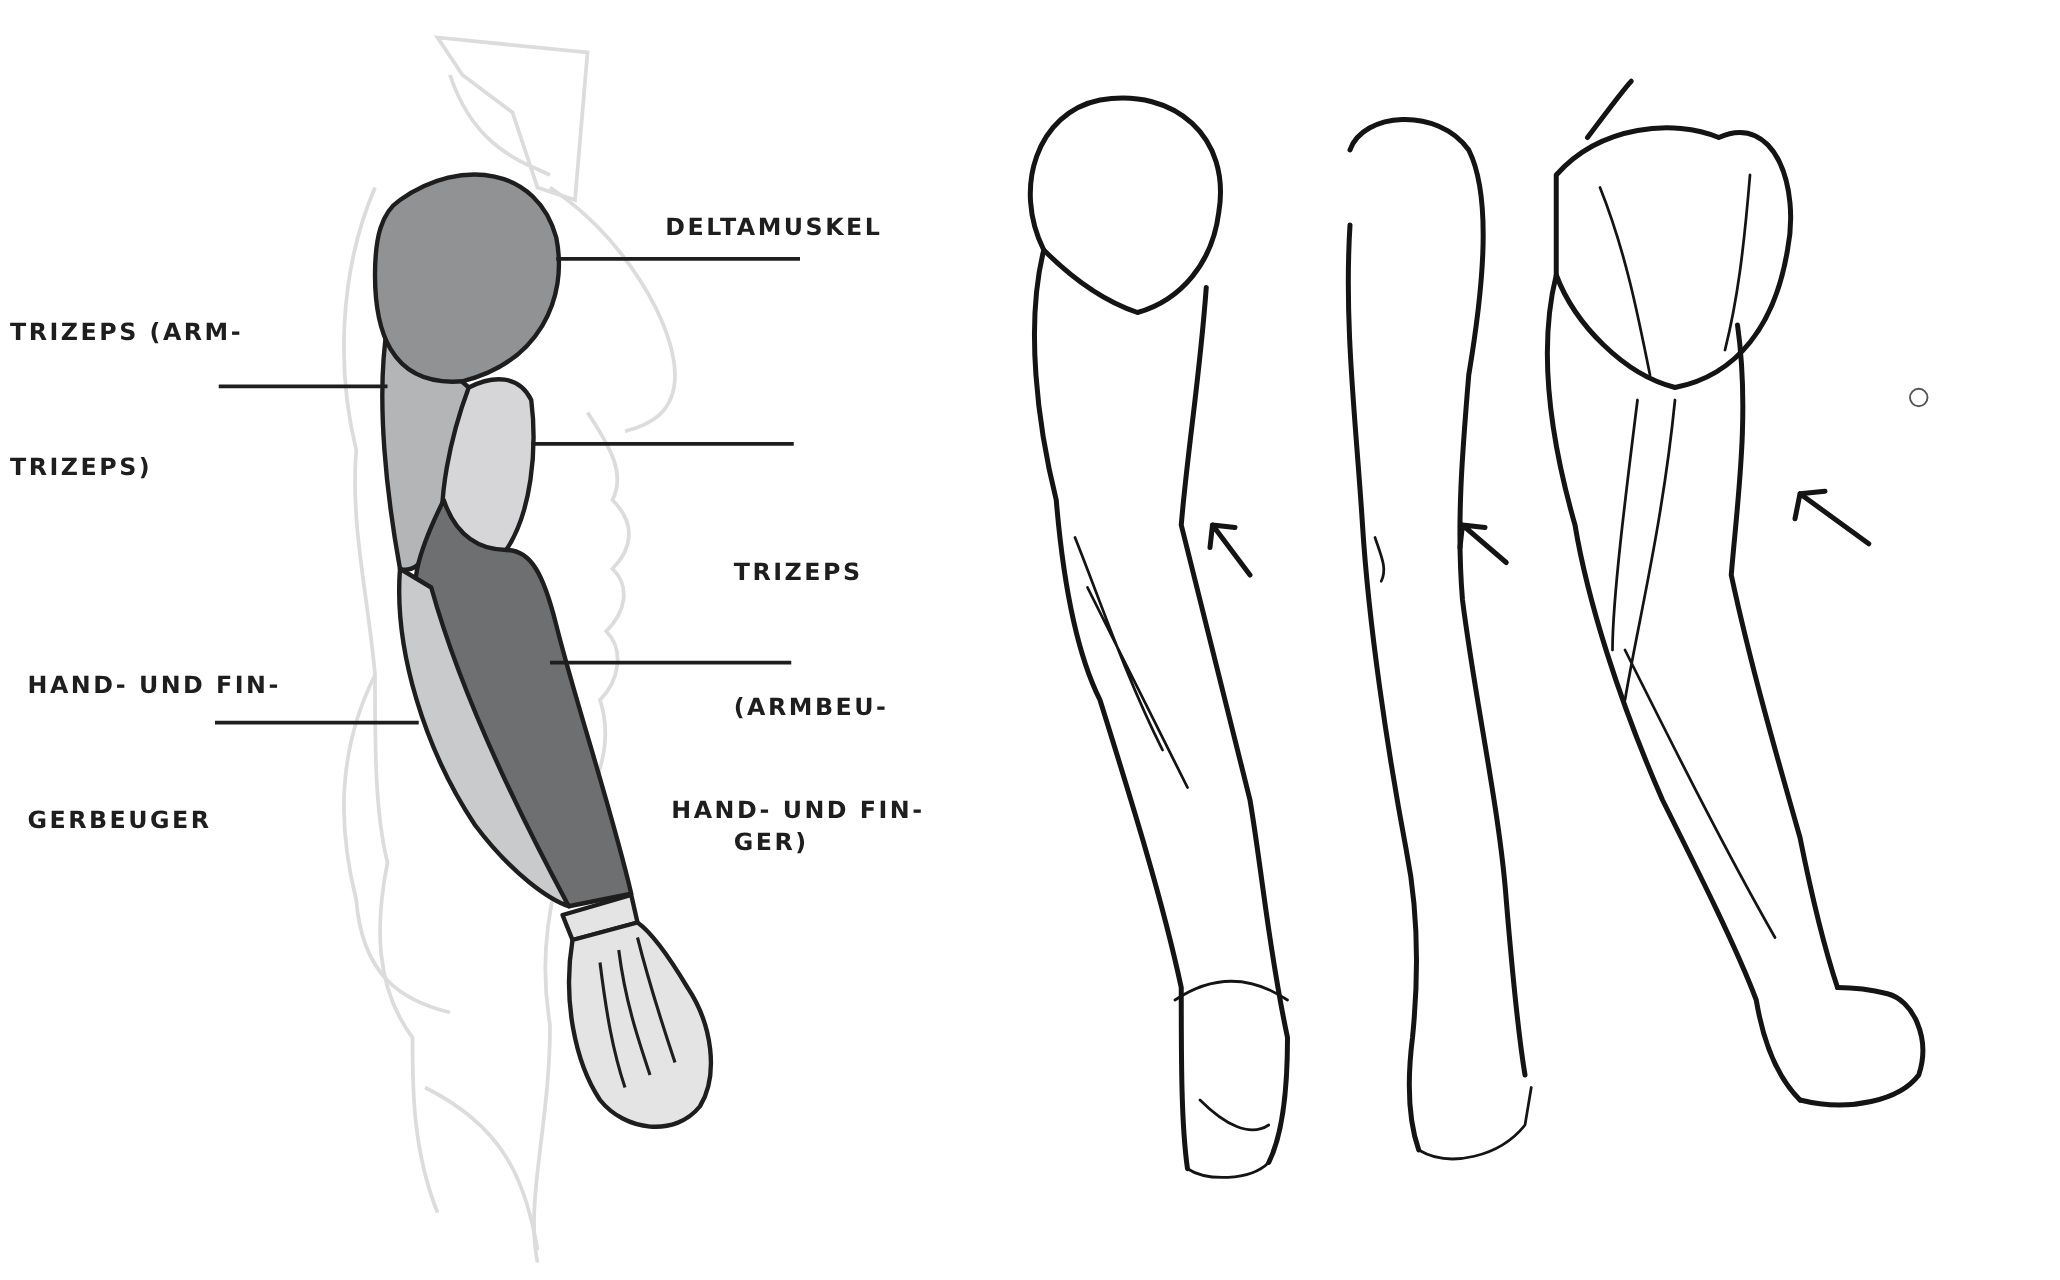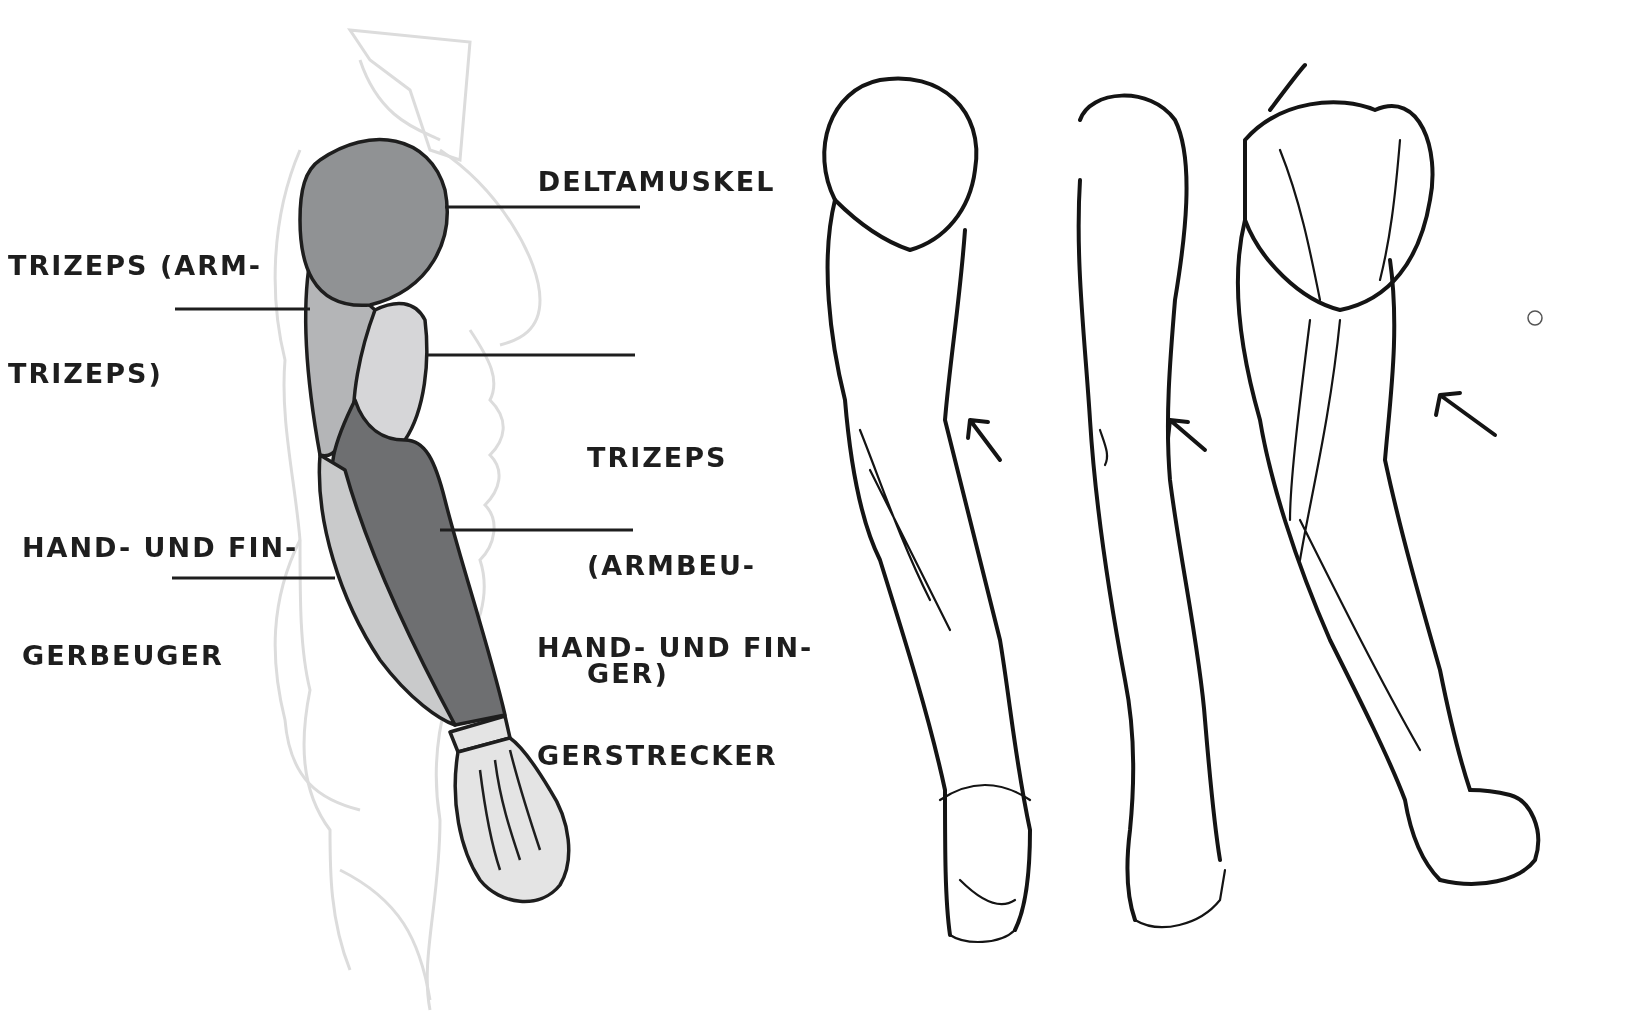--- a/index.html
+++ b/index.html
@@ -1,19 +1,19 @@
 <!DOCTYPE html>
 <html><head>
 <meta charset="utf-8">
 <style>
   html, body { margin:0; padding:0; background:#ffffff; }
   body { width:1648px; height:1024px; position:relative; overflow:hidden;
          font-family:"DejaVu Sans", sans-serif; }
   .label { position:absolute; font-weight:bold; color:#1e1e1e;
-           font-size:27px; line-height:36px; letter-spacing:2px;
+           font-size:19px; line-height:36px; letter-spacing:2px;
            font-family:"DejaVu Sans", sans-serif; white-space:pre; }
   svg { position:absolute; left:0; top:0; }
   .pointer { stroke:#1e1e1e; stroke-width:3; }
   .outline { fill:none; stroke:#dcdcdc; stroke-width:3; }
   .ink { fill:none; stroke:#141414; stroke-width:4; stroke-linecap:round; stroke-linejoin:round; }
   .ink-thin { fill:none; stroke:#141414; stroke-width:2.2; stroke-linecap:round; }
   .muscle { stroke:#1e1e1e; stroke-width:3.5; stroke-linejoin:round; }
 </style>
 </head>
 <body>
@@ -102,14 +102,13 @@
   <div>GER)</div>
 </div>
 
 <div class="label" style="left:22px; top:458px;">
   <div>HAND- UND FIN-</div>
   <div>GERBEUGER</div>
 </div>
 
 <div class="label" style="left:537px; top:558px;">
   <div>HAND- UND FIN-</div>
-  <div>GERSTRECKER</div>
 </div>
 
 </body></html>

